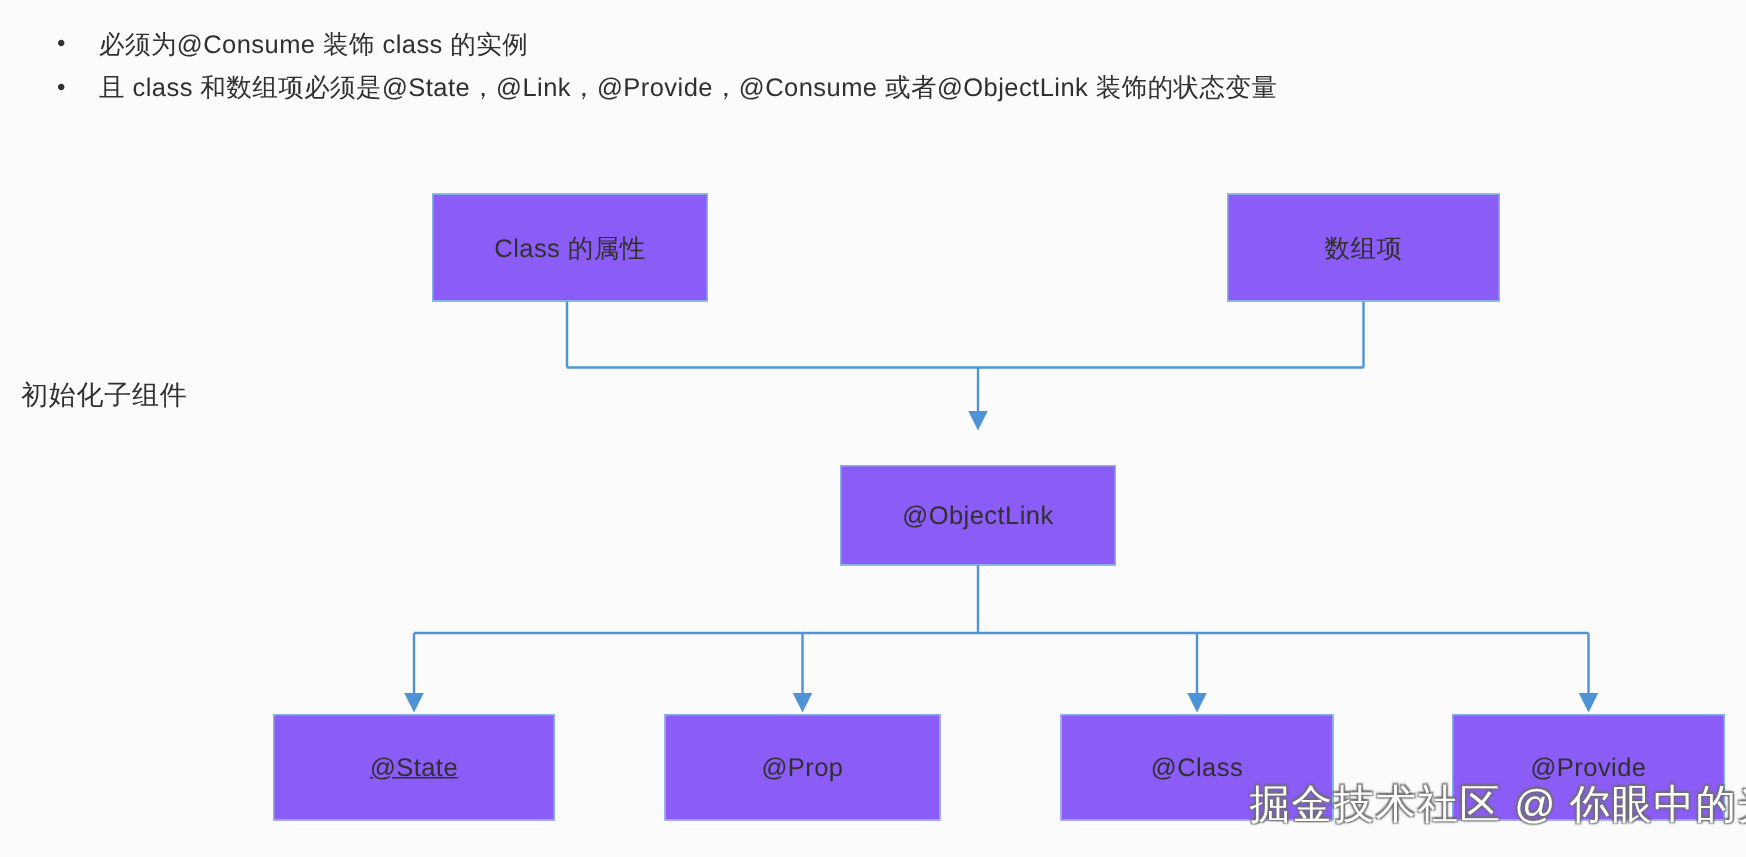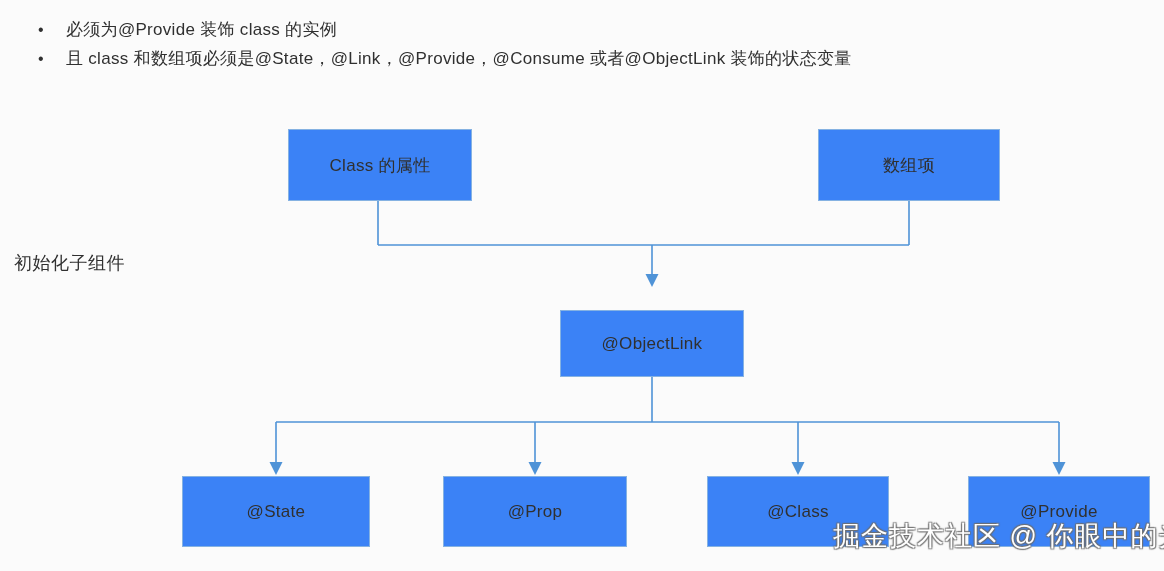--- a/index.html
+++ b/index.html
@@ -54,33 +54,33 @@
     left: 14px;
     top: 251px;
     font-size: 18px;
     letter-spacing: 0.5px;
   }
 
   
   .node {
     position: absolute;
     box-sizing: border-box;
-    background: #3b82f6;
+    background: #8b5cf6;
     border: 1.5px solid var(--box_border, #85b2e2);
     display: flex;
     align-items: center;
     justify-content: center;
     font-size: 17px;
     letter-spacing: 0.3px;
     color: var(--text, #303030);
   }
   .node-class   { left: 288px; top: 129px; width: 184px; height: 72px; }
   .node-array   { left: 818px; top: 129px; width: 182px; height: 72px; }
   .node-objectlink { left: 560px; top: 288px; width: 184px; height: 67px; margin-top: 22px; }
-  .node-state   { left: 182px; top: 476px; width: 188px; height: 71px; }
+  .node-state   { left: 182px; top: 476px; width: 188px; height: 71px; text-decoration: underline; }
   .node-link    { left: 443px; top: 476px; width: 184px; height: 71px; }
   .node-prop    { left: 707px; top: 476px; width: 182px; height: 71px; }
   .node-provide { left: 968px; top: 476px; width: 182px; height: 71px; }
 
   
   .connector-layer {
     position: absolute;
     left: 0;
     top: 0;
     pointer-events: none;
@@ -110,21 +110,21 @@
        1px -1px 1px rgba(110,110,110,0.85),
       -1px  1px 1px rgba(110,110,110,0.85),
        1px  1px 1px rgba(110,110,110,0.85);
   }
 </style>
 </head>
 <body>
 
 <div class="header">
   <ul class="header-bullets">
-    <li>必须为@Provide 装饰 class 的实例</li>
+    <li>必须为@Consume 装饰 class 的实例</li>
     <li>且 class 和数组项必须是@State，@Link，@Provide，@Consume 或者@ObjectLink 装饰的状态变量</li>
   </ul>
 </div>
 
 <div class="side-label">初始化子组件</div>
 
 <svg class="connector-layer" width="1164" height="571" viewBox="0 0 1164 571">
   <g>
     <line x1="378" y1="201" x2="378" y2="245"></line>
   </g>

